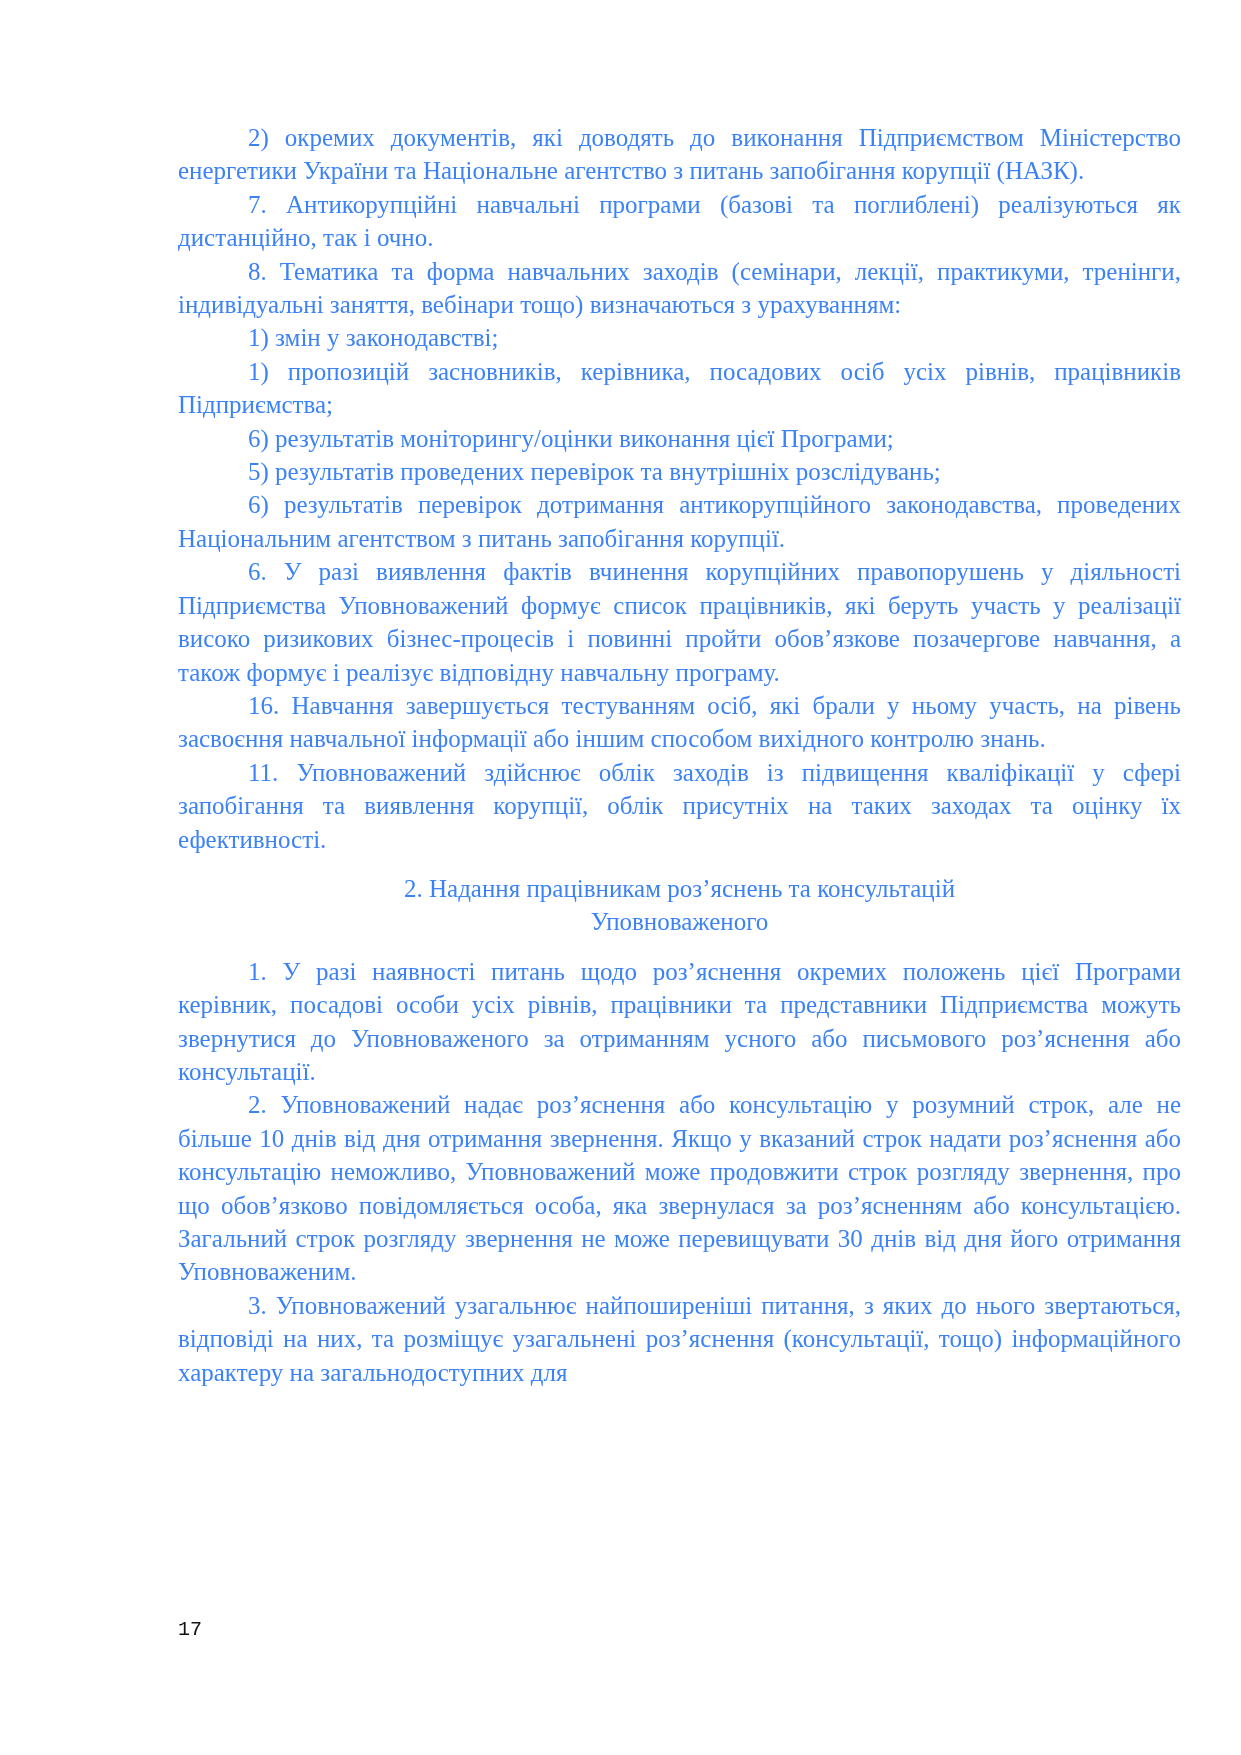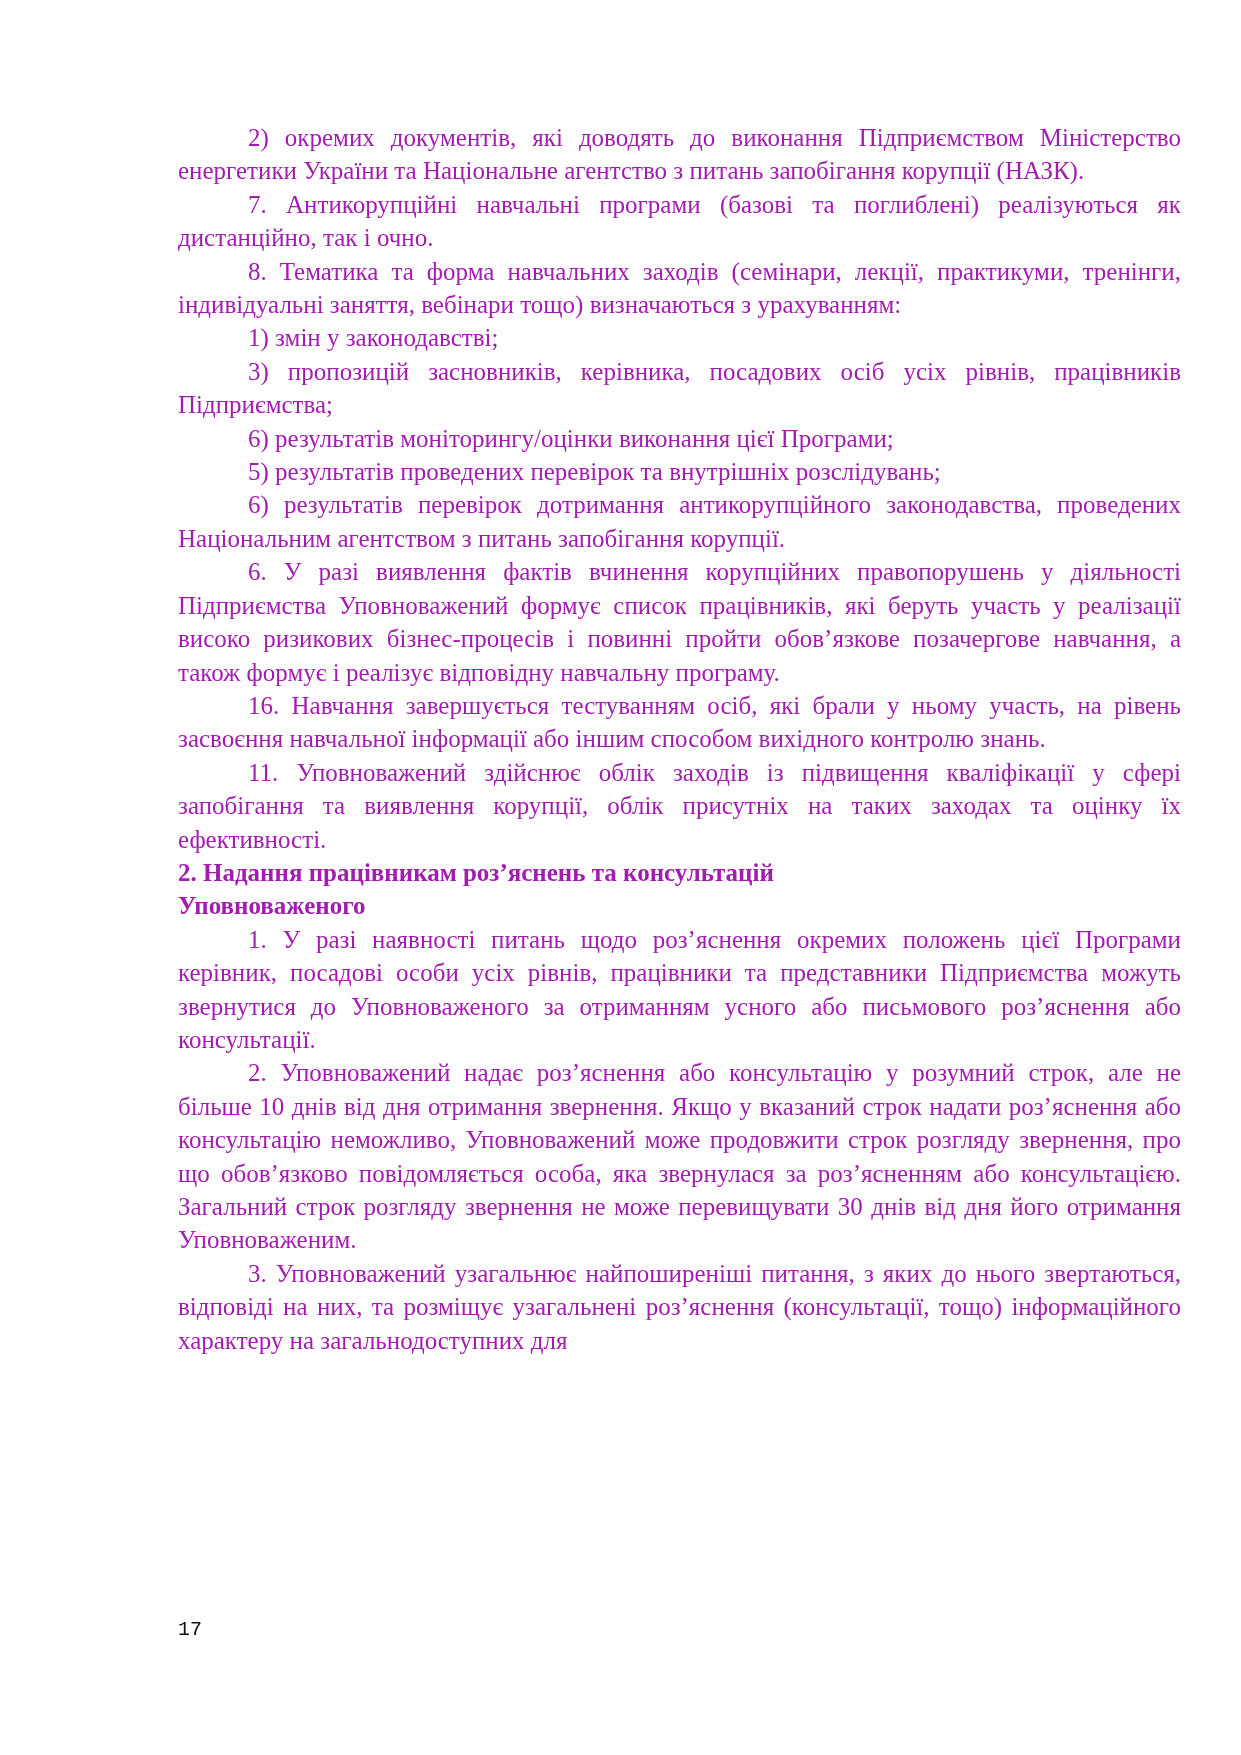--- a/index.html
+++ b/index.html
@@ -5,52 +5,52 @@
   html, body { margin: 0; padding: 0; background: #ffffff; }
   body { width: 1241px; height: 1755px; position: relative; overflow: hidden; }
   .page {
     position: absolute;
     left: 178px;
     top: 121px;
     width: 1003px;
     font-family: "Liberation Serif", "DejaVu Serif", serif;
     font-size: 25px;
     line-height: 33.4px;
-    color: #a21caf;
+    color: #3b82f6;
   }
   .p {
     margin: 0;
     text-align: justify;
     text-indent: 70px;
     transform-origin: left top;
   }
   .heading {
-    margin: 0;
-    text-align: left;
-    font-weight: bold;
+    margin: 16px;
+    text-align: center;
+    font-weight: normal;
     text-indent: 0;
   }
   .page-number {
     position: absolute;
     left: 178px;
     top: 1618px;
     font-family: Liberation Mono, monospace;
     font-size: 20px;
     color: #111111;
   }
 </style>
 </head>
 <body>
 
 <div class="page">
   <p class="p">2) окремих документів, які доводять до виконання Підприємством Міністерство енергетики України та Національне агентство з питань запобігання корупції (НАЗК).</p>
   <p class="p">7. Антикорупційні навчальні програми (базові та поглиблені) реалізуються як дистанційно, так і очно.</p>
   <p class="p">8. Тематика та форма навчальних заходів (семінари, лекції, практикуми, тренінги, індивідуальні заняття, вебінари тощо) визначаються з урахуванням:</p>
   <p class="p">1) змін у законодавстві;</p>
-  <p class="p">3) пропозицій засновників, керівника, посадових осіб усіх рівнів, працівників Підприємства;</p>
+  <p class="p">1) пропозицій засновників, керівника, посадових осіб усіх рівнів, працівників Підприємства;</p>
   <p class="p">6) результатів моніторингу/оцінки виконання цієї Програми;</p>
   <p class="p">5) результатів проведених перевірок та внутрішніх розслідувань;</p>
   <p class="p">6) результатів перевірок дотримання антикорупційного законодавства, проведених Національним агентством з питань запобігання корупції.</p>
   <p class="p">6. У разі виявлення фактів вчинення корупційних правопорушень у діяльності Підприємства Уповноважений формує список працівників, які беруть участь у реалізації високо ризикових бізнес-процесів і повинні пройти обов’язкове позачергове навчання, а також формує і реалізує відповідну навчальну програму.</p>
   <p class="p">16. Навчання завершується тестуванням осіб, які брали у ньому участь, на рівень засвоєння навчальної інформації або іншим способом вихідного контролю знань.</p>
   <p class="p">11. Уповноважений здійснює облік заходів із підвищення кваліфікації у сфері запобігання та виявлення корупції, облік присутніх на таких заходах та оцінку їх ефективності.</p>
 
   <h2 class="heading" style="font-size:25px; line-height:33.4px;">
     <span>2. Надання працівникам роз’яснень та консультацій</span><br>
     <span>Уповноваженого</span>

